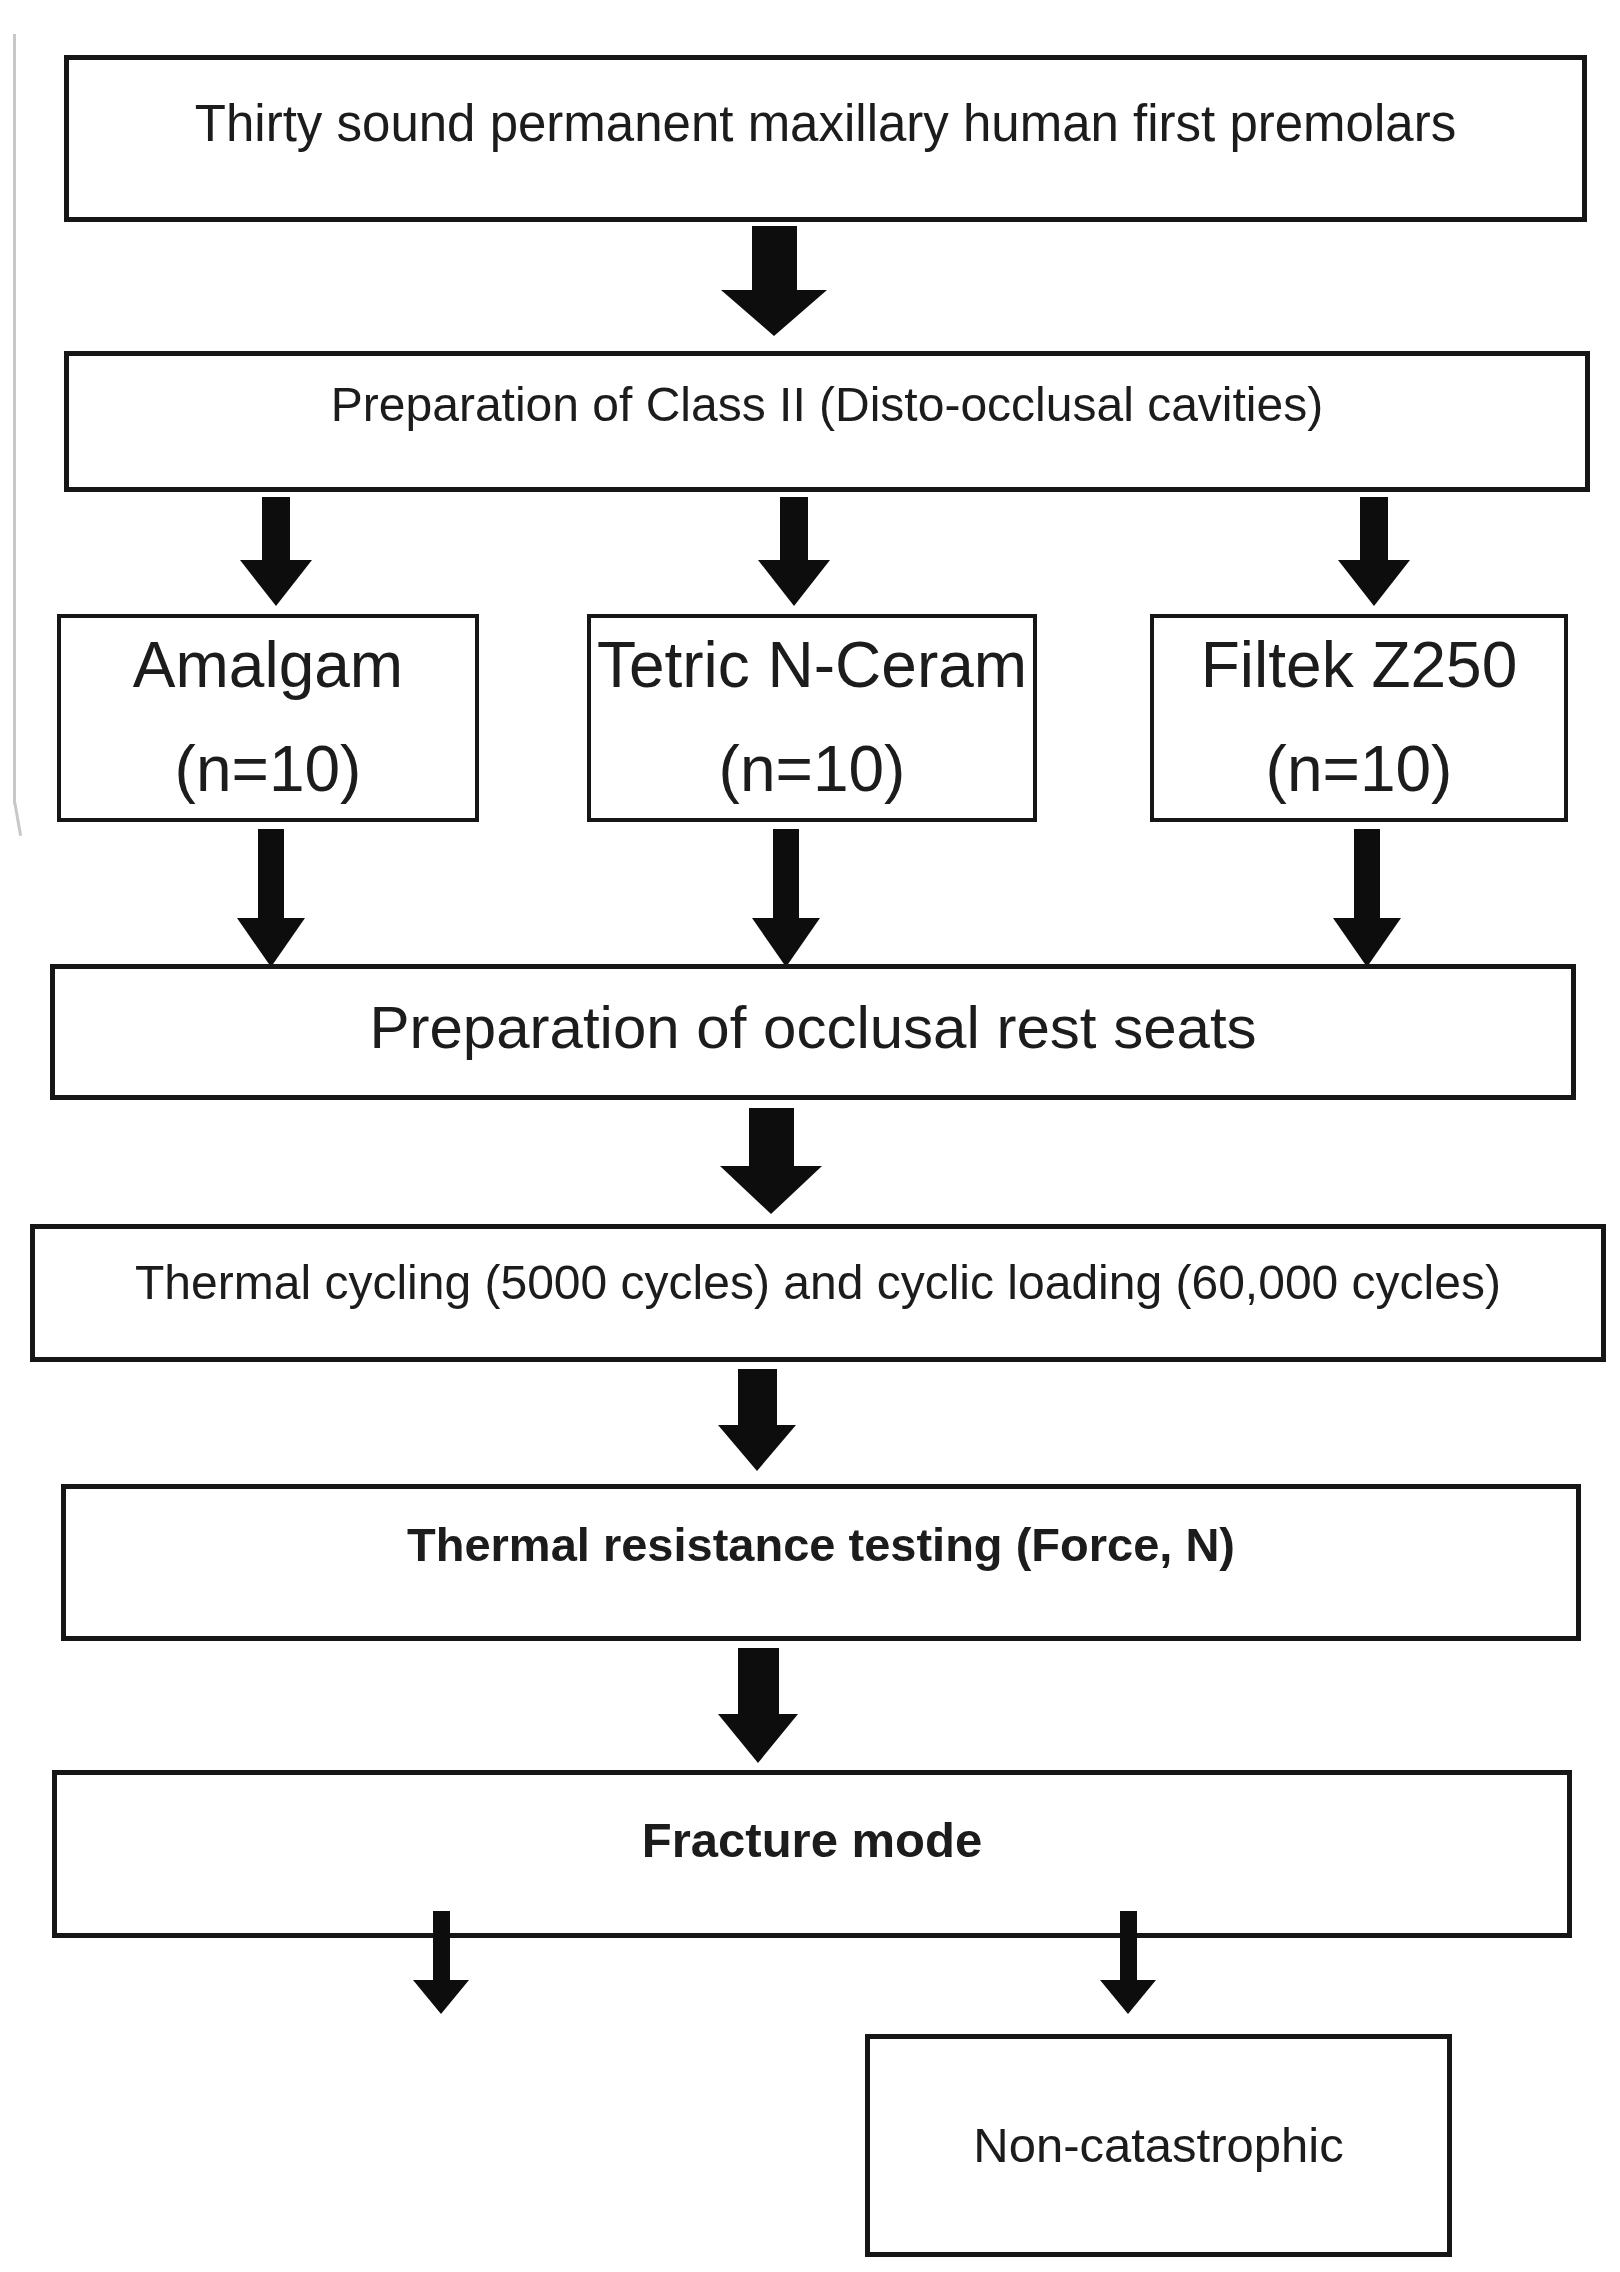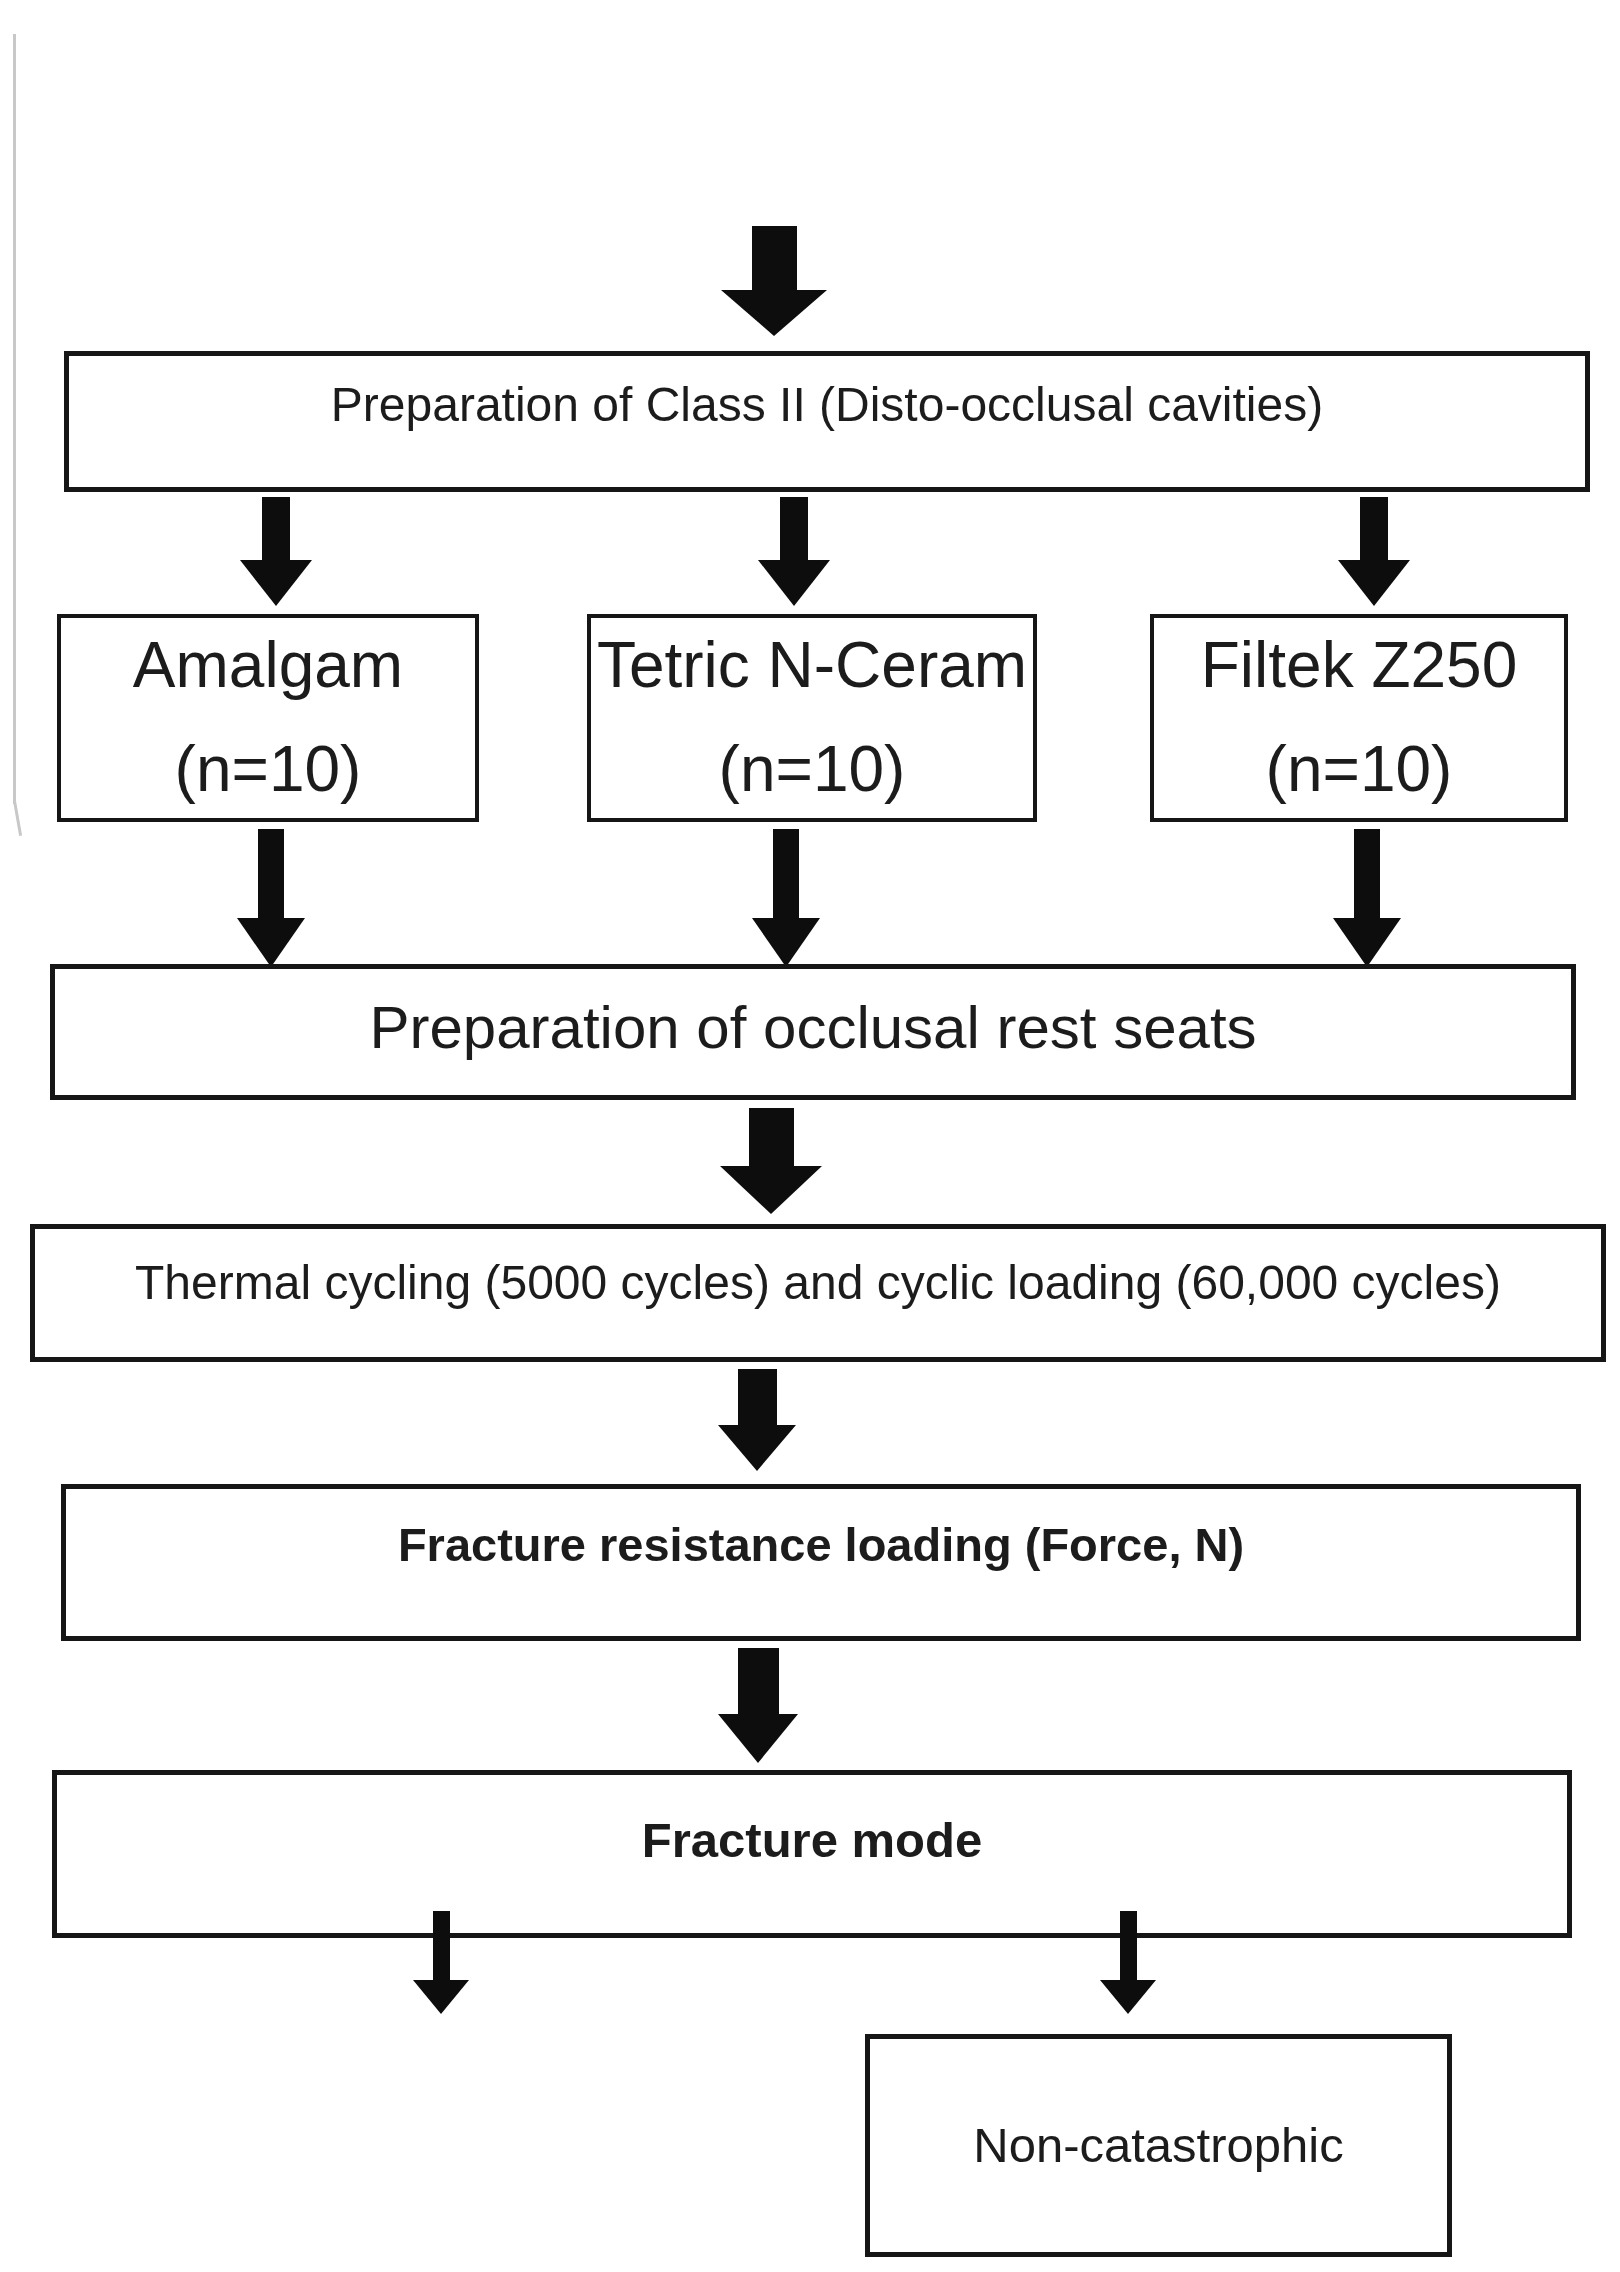--- a/index.html
+++ b/index.html
@@ -62,20 +62,23 @@
   }
 </style>
 </head>
 <body>
 
 <div class="canvas">
 
   <div class="artifact" style="left:12.6px;top:34px;width:3.4px;height:770px;"></div>
   <div class="artifact" style="left:15.5px;top:800px;width:3.4px;height:36px;transform:rotate(-10deg);"></div>
 
+  <div class="box" style="left:64px;top:55px;width:1523px;height:167px;padding-bottom:29px;">
+    <span class="label" style="font-size:51px;">Thirty sound permanent maxillary human first premolars</span>
+  </div>
 
   <div class="arrow" style="left:721px;top:226px;height:110px;--sw:45px;--hw:106px;--hh:46px;">
     <div class="shaft"></div>
     <div class="head"></div>
   </div>
 
   <div class="box" style="left:64px;top:351px;width:1526px;height:141px;padding-bottom:34px;">
     <span class="label" style="font-size:48px;">Preparation of Class II (Disto-occlusal cavities)</span>
   </div>
 
@@ -136,21 +139,21 @@
   <div class="box" style="left:30px;top:1224px;width:1576px;height:138px;padding-bottom:20px;">
     <span class="label" style="font-size:48px;">Thermal cycling (5000 cycles) and cyclic loading (60,000 cycles)</span>
   </div>
 
   <div class="arrow" style="left:718px;top:1369px;height:102px;--sw:39px;--hw:78px;--hh:46px;">
     <div class="shaft"></div>
     <div class="head"></div>
   </div>
 
   <div class="box bold" style="left:61px;top:1484px;width:1520px;height:157px;padding-bottom:34px;">
-    <span class="label" style="font-size:47px;">Fracture resistance loading (Force, N)</span>
+    <span class="label" style="font-size:47px;">Thermal resistance testing (Force, N)</span>
   </div>
 
   <div class="arrow" style="left:718px;top:1648px;height:115px;--sw:41px;--hw:80px;--hh:49px;">
     <div class="shaft"></div>
     <div class="head"></div>
   </div>
 
   <div class="box bold" style="left:52px;top:1770px;width:1520px;height:168px;padding-bottom:26px;">
     <span class="label" style="font-size:49px;">Fracture mode</span>
   </div>

